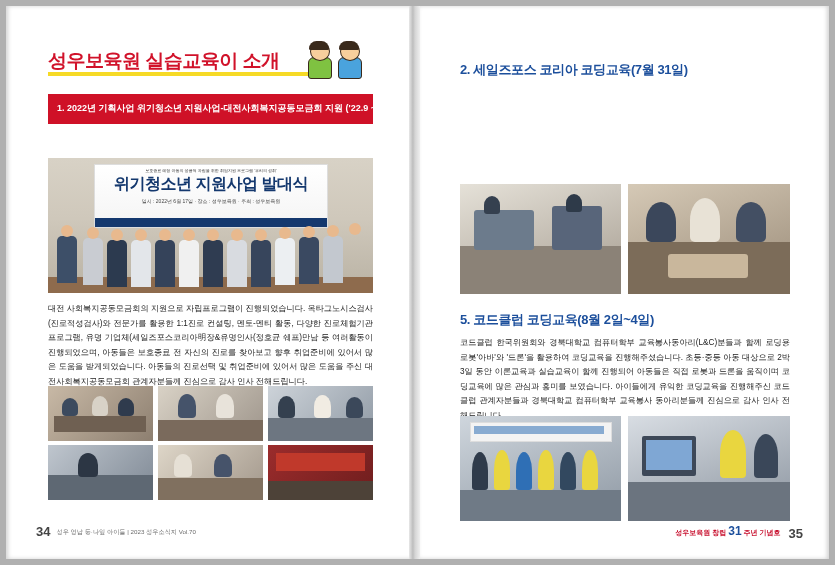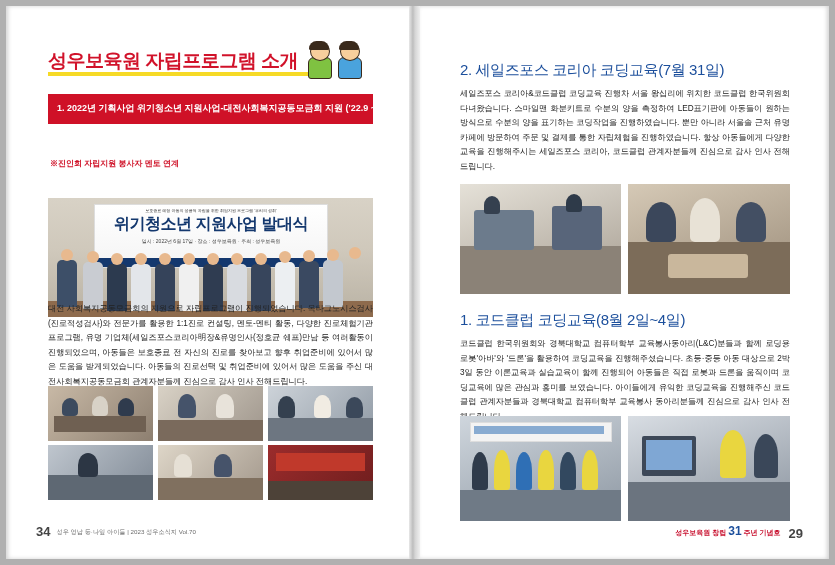--- a/index.html
+++ b/index.html
@@ -102,24 +102,23 @@
     position: absolute;
     left: 44px; top: 152px;
     font-size: 8px;
     color: #cf1127;
     font-weight: bold;
   }
 
   .hero-photo {
     position: absolute;
     left: 42px; top: 152px;
-    width: 325px; height: 119px;
+    width: 325px; height: 135px;
     overflow: hidden;
     background: #a3a3a3;
-    margin-top: 40px;
   }
   .hero-wall {
     position: absolute; left:0; top:0; width:100%; height:100%;
     background: linear-gradient(to bottom,#d8d2c6 0%,#cfc8bb 45%,#b9b2a4 100%);
   }
   .hero-banner {
     position: absolute;
     left: 46px; top: 6px;
     width: 232px; height: 62px;
     background: linear-gradient(to bottom,#ffffff,#f4f4f4);
@@ -194,22 +193,22 @@
     font-size: 6.2px; color: #6b6b6b; padding-bottom: 2px;
   }
 
   
   .sec {
     position: absolute;
     left: 40px;
     width: 330px;
   }
   .sec-h {
-    font-size: 15px;
-    font-weight: normal;
+    font-size: 13px;
+    font-weight: bold;
     color: #1c4f9c;
     margin-bottom: 7px;
     letter-spacing: -0.4px;
   }
   .sec-p {
     font-size: 8.2px;
     line-height: 14.5px;
     color: #222;
     text-align: justify;
   }
@@ -234,21 +233,21 @@
   
   .rm { position:absolute; }
 </style>
 </head>
 <body>
 
 <div class="spread">
 
   <div class="page page-left">
 
-    <div class="title-main">성우보육원 자립프로그램 소개</div>
+    <div class="title-main">성우보육원 실습교육이 소개</div>
     <div class="title-underline"></div>
 
     <div class="title-mascots">
       <div class="mascot m1">
         <div class="body"></div>
           <div class="head"></div>
           <div class="hair"></div>
       </div>
       <div class="mascot m2">
         <div class="body"></div>
@@ -368,40 +367,39 @@
       <div class="footer-meta">성우 영납 둥·나잎 아이들 | 2023 성우소식지 Vol.70</div>
     </div>
   </div>
 
   <div class="gutter"></div>
 
   <div class="page page-right">
 
     <div class="sec" style="top:55px;">
       <div class="sec-h">2. 세일즈포스 코리아 코딩교육(7월 31일)</div>
-      <div class="sec-p">세일즈포스 코리아&amp;코드클럽 코딩교육 진행차 서울 왕십리에 위치한 코드클럽 한국위원회 다녀왔습니다. 스마일맨 화분키트로 수분의 양을 측정하여 LED표기판에 아동들이 원하는 방식으로 수분의 양을 표기하는 코딩작업을 진행하였습니다. 뿐만 아니라 서울솔 근처 유명카페에 방문하여 주문 및 결제를 통한 자립체험을 진행하였습니다. 항상 아동들에게 다양한 교육을 진행해주시는 세일즈포스 코리아, 코드클럽 관계자분들께 진심으로 감사 인사 전해드립니다.</div>
     </div>
 
     <div class="rphoto" style="left:40px;top:178px;width:161px;height:110px;background:linear-gradient(160deg,#e5e1d8,#a59c90)">
       <div class="rm" style="left:0;top:62px;width:161px;height:48px;background:#8b8277"></div>
       <div class="rm" style="left:14px;top:26px;width:60px;height:40px;background:#6c7b8c;border-radius:3px"></div>
       <div class="rm" style="left:92px;top:22px;width:50px;height:44px;background:#58657a;border-radius:3px"></div>
       <div class="rm" style="left:24px;top:12px;width:16px;height:18px;border-radius:50% 50% 3px 3px;background:#35404f"></div>
       <div class="rm" style="left:106px;top:10px;width:16px;height:18px;border-radius:50% 50% 3px 3px;background:#2e3a49"></div>
     </div>
     <div class="rphoto" style="left:208px;top:178px;width:162px;height:110px;background:linear-gradient(160deg,#d5c9b6,#9a8b78)">
       <div class="rm" style="left:0;top:58px;width:162px;height:52px;background:#7c6c59"></div>
       <div class="rm" style="left:18px;top:18px;width:30px;height:40px;border-radius:50% 50% 5px 5px;background:#3b475b"></div>
       <div class="rm" style="left:62px;top:14px;width:30px;height:44px;border-radius:50% 50% 5px 5px;background:#e8e2d6"></div>
       <div class="rm" style="left:108px;top:18px;width:30px;height:40px;border-radius:50% 50% 5px 5px;background:#434f63"></div>
       <div class="rm" style="left:40px;top:70px;width:80px;height:24px;background:#c9b79c;border-radius:3px"></div>
     </div>
 
     <div class="sec" style="top:305px;">
-      <div class="sec-h">1. 코드클럽 코딩교육(8월 2일~4일)</div>
+      <div class="sec-h">5. 코드클럽 코딩교육(8월 2일~4일)</div>
       <div class="sec-p">코드클럽 한국위원회와 경북대학교 컴퓨터학부 교육봉사동아리(L&amp;C)분들과 함께 로딩용 로봇'아바'와 '드론'을 활용하여 코딩교육을 진행해주셨습니다. 초등·중등 아동 대상으로 2박 3일 동안 이론교육과 실습교육이 함께 진행되어 아동들은 직접 로봇과 드론을 움직이며 코딩교육에 많은 관심과 흥미를 보였습니다. 아이들에게 유익한 코딩교육을 진행해주신 코드클럽 관계자분들과 경북대학교 컴퓨터학부 교육봉사 동아리분들께 진심으로 감사 인사 전해드립니다.</div>
     </div>
 
     <div class="rphoto" style="left:40px;top:410px;width:161px;height:105px;background:linear-gradient(160deg,#cfd6dd,#8e98a3)">
       <div class="rm" style="left:10px;top:6px;width:140px;height:18px;background:#f3f3f3;border:1px solid #ddd;"></div>
       <div class="rm" style="left:14px;top:10px;width:130px;height:8px;background:#2f6fb5;opacity:.55"></div>
       <div class="rm" style="left:0;top:74px;width:161px;height:31px;background:#6f7a86"></div>
       <div class="rm" style="left:12px;top:36px;width:16px;height:38px;border-radius:50% 50% 3px 3px;background:#2f3b4b"></div>
       <div class="rm" style="left:34px;top:34px;width:16px;height:40px;border-radius:50% 50% 3px 3px;background:#e9d63f"></div>
       <div class="rm" style="left:56px;top:36px;width:16px;height:38px;border-radius:50% 50% 3px 3px;background:#2f6fb5"></div>
@@ -416,17 +414,17 @@
       <div class="rm" style="left:92px;top:14px;width:26px;height:48px;border-radius:50% 50% 4px 4px;background:#e9d63f"></div>
       <div class="rm" style="left:126px;top:18px;width:24px;height:44px;border-radius:50% 50% 4px 4px;background:#3a4759"></div>
     </div>
 
     <div class="footer-right">
       <div class="logo-badge">
         <span>성우보육원 창립</span>
         <span class="yr">31</span>
         <span>주년 기념호</span>
       </div>
-      <div class="pageno">29</div>
+      <div class="pageno">35</div>
     </div>
   </div>
 
 </div>
 
 </body></html>

